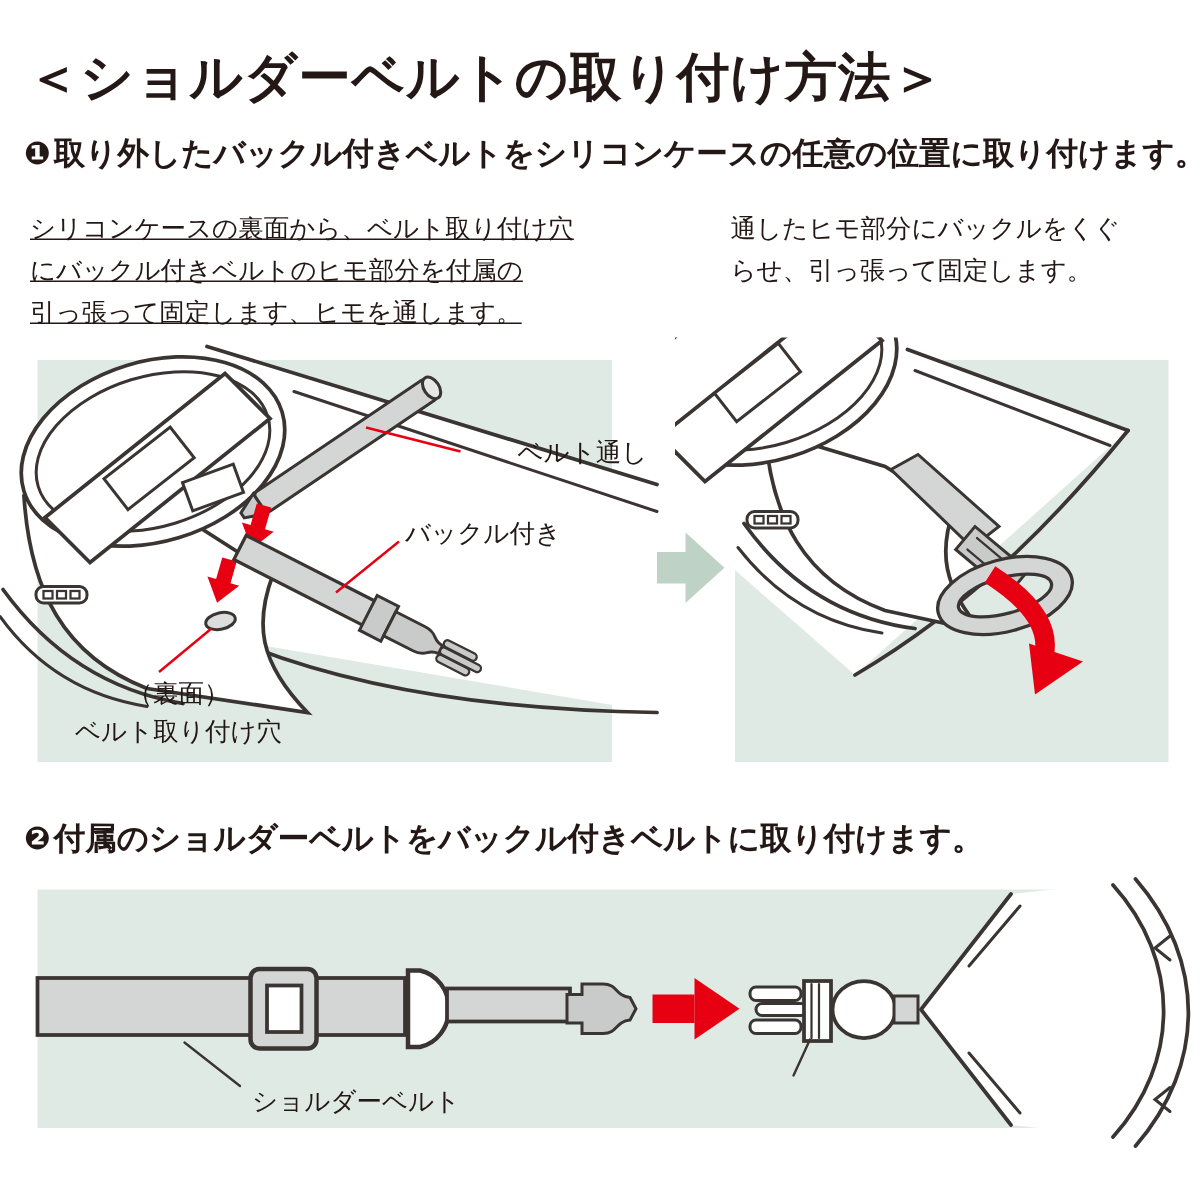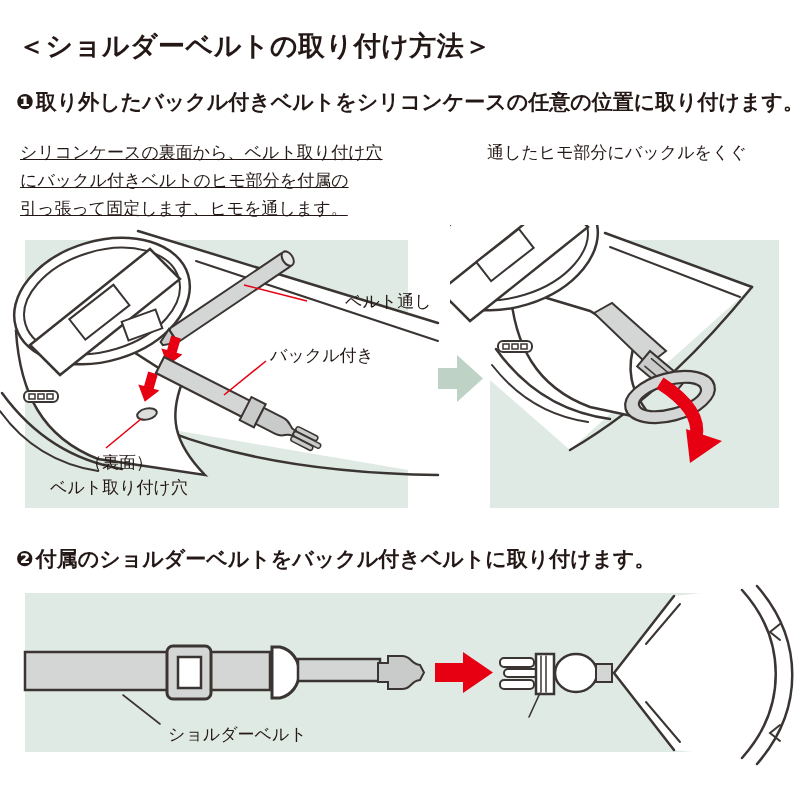--- a/index.html
+++ b/index.html
@@ -4,21 +4,21 @@
 <style>
   * { margin:0; padding:0; box-sizing:border-box; }
   html,body { background:#fff; }
   .page {
     position:relative; width:800px; height:800px; background:#fff;
     font-family:"Liberation Sans","DejaVu Sans",sans-serif;
     color:var(--text,#231815); overflow:hidden;
   }
   .abs { position:absolute; }
   .page-title {
-    left:18px; top:28px; font-size:27px; font-weight:bold; letter-spacing:0.5px;
+    left:18px; top:28px; font-size:35px; font-weight:bold; letter-spacing:0.5px;
     white-space:nowrap;
   }
   .step-heading {
     font-size:21px; font-weight:bold; white-space:nowrap; letter-spacing:0;
   }
   .step-num { margin-right:2px; }
   .note { font-size:17px; line-height:28px; }
   .note div { white-space:nowrap; }
   .panel { background:var(--panel-bg,#e0eae4); }
   .lbl { font-size:17px; line-height:25px; white-space:nowrap; z-index:6; }
@@ -45,20 +45,21 @@
   </div>
 
   <div class="abs note" style="left:20px;top:139px;text-decoration:underline;">
     <div>シリコンケースの裏面から、ベルト取り付け穴</div>
     <div>にバックル付きベルトのヒモ部分を付属の</div>
     <div>引っ張って固定します、ヒモを通します。</div>
   </div>
 
   <div class="abs note" style="left:487px;top:139px;">
     <div>通したヒモ部分にバックルをくぐ</div>
+    <div>らせ、引っ張って固定します。</div>
   </div>
 
   <div class="abs panel" style="left:25px;top:240px;width:383px;height:268px;"></div>
   <div class="abs panel" style="left:490px;top:240px;width:289px;height:268px;"></div>
 
   <svg class="abs" style="left:430px;top:355px;z-index:3;" width="54" height="48" viewBox="0 0 54 48">
     <polygon class="grn" points="0,13 27,13 27,0 53,23.5 27,47 27,34 0,34"></polygon>
   </svg>
 
   <svg class="abs art" style="left:0;top:225px;" width="440" height="288" viewBox="0 0 440 288">

